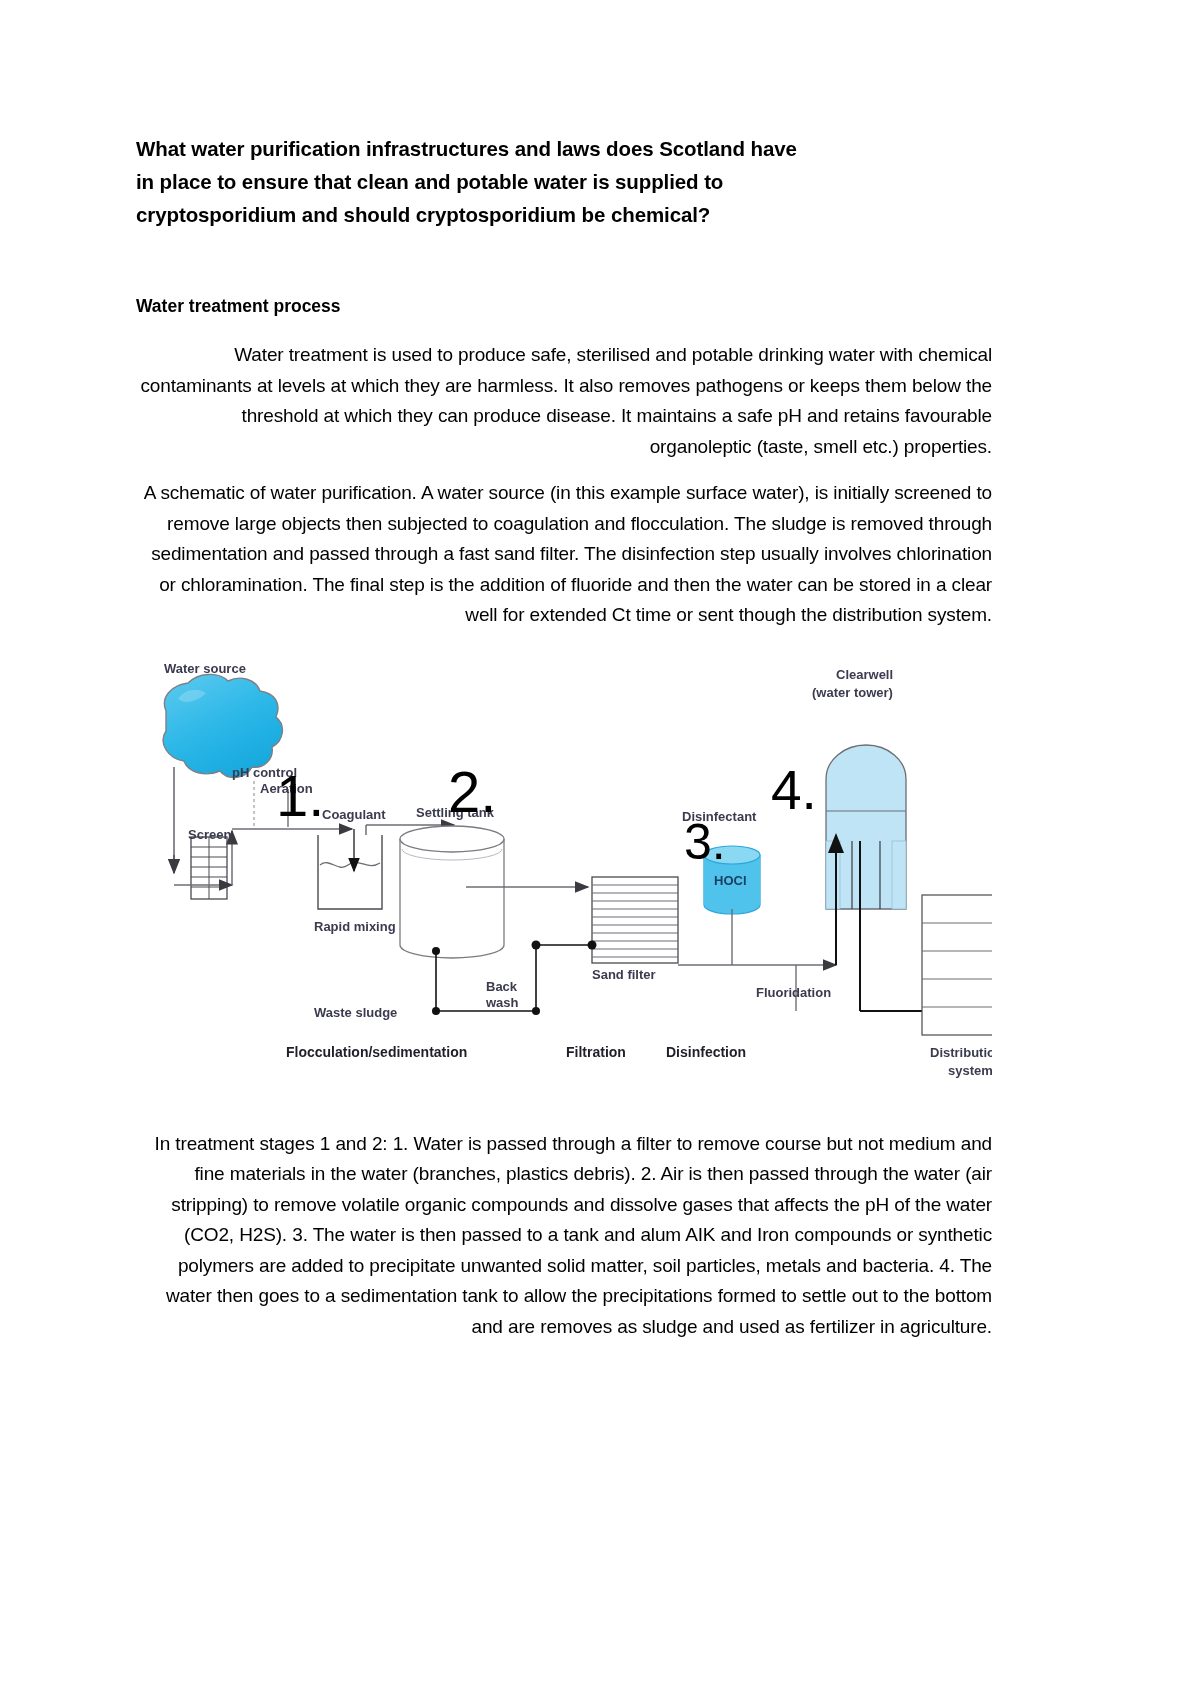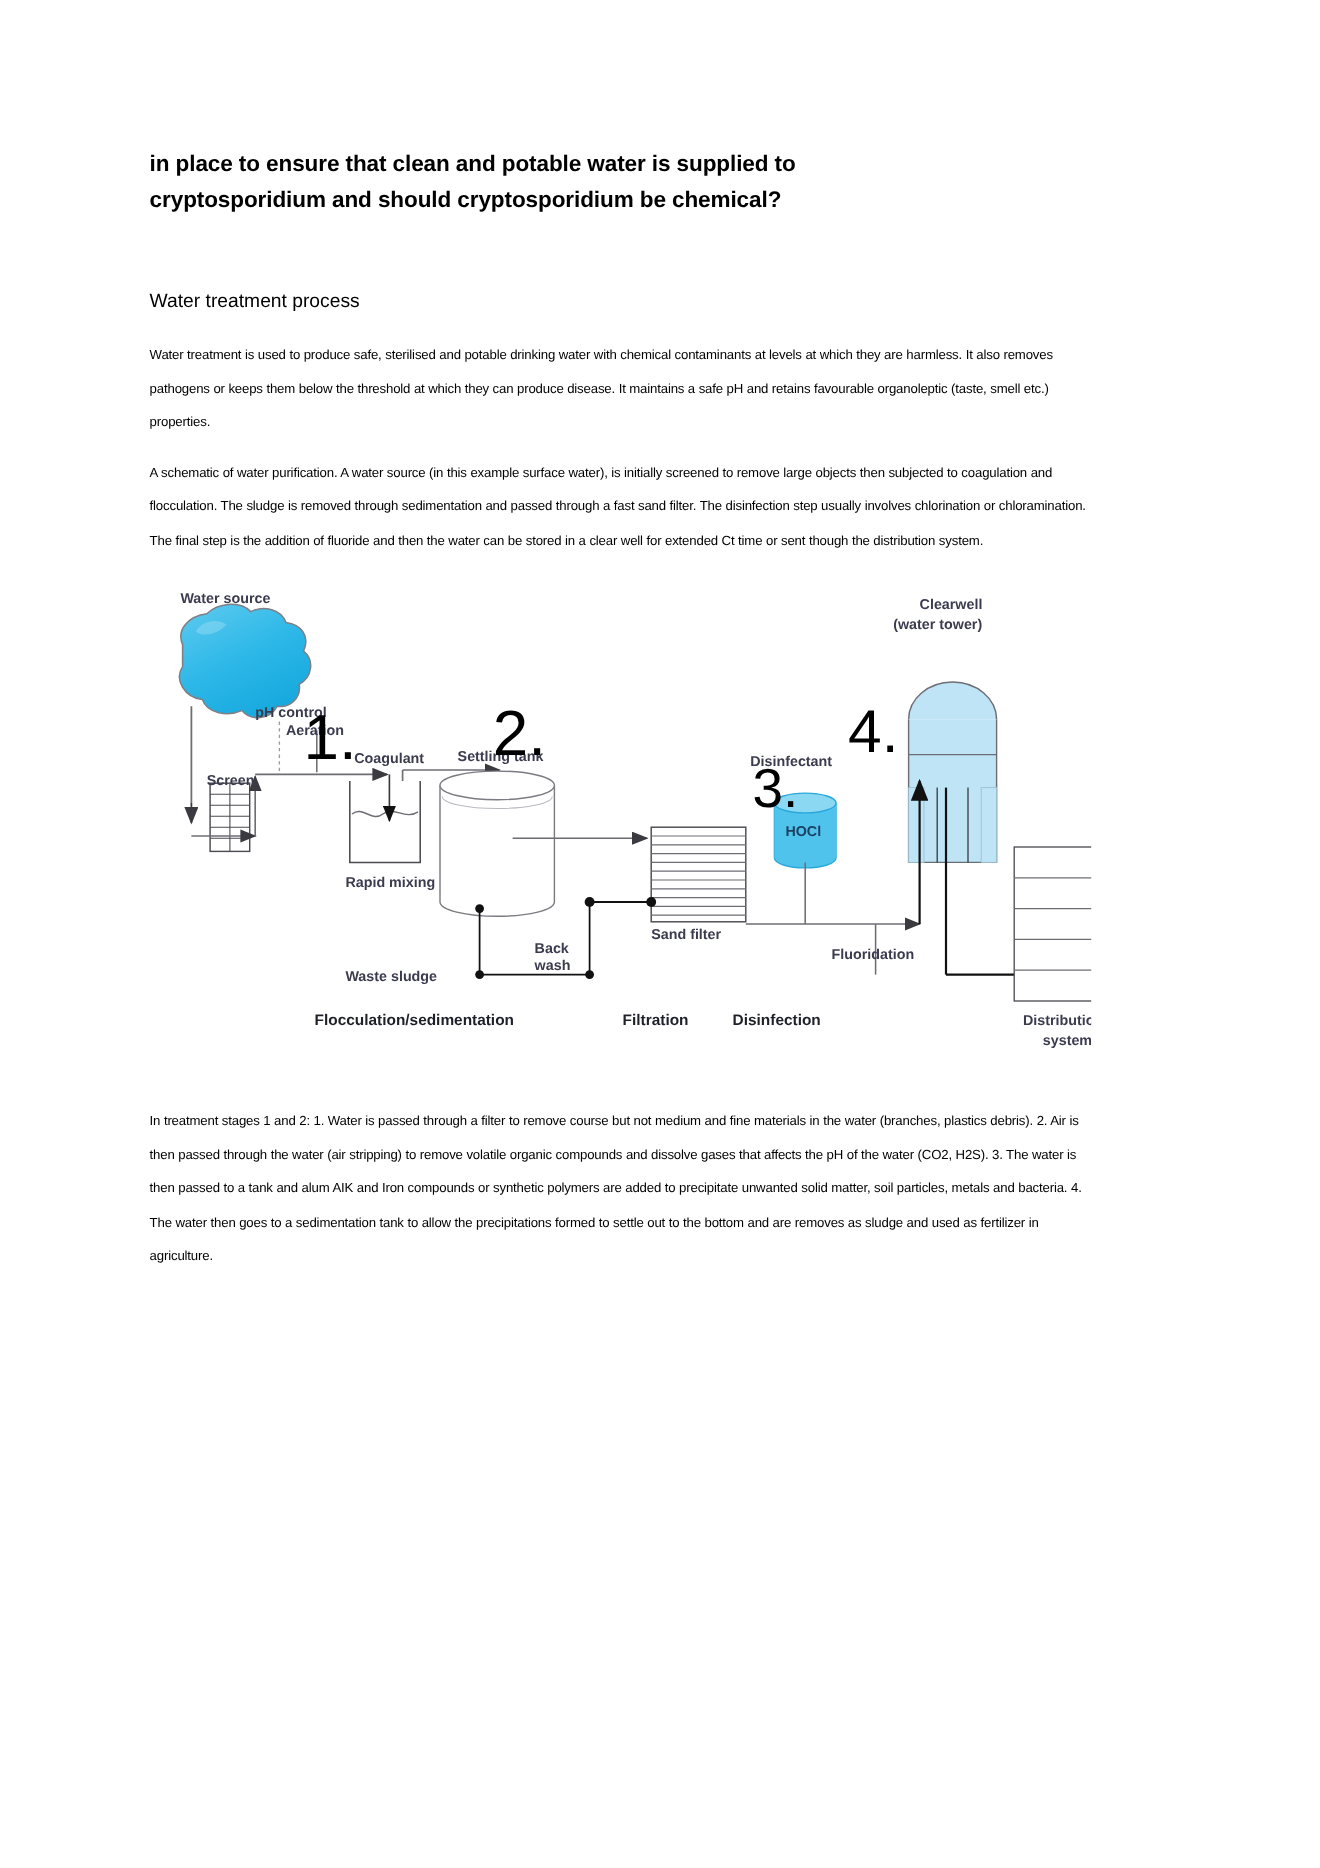--- a/index.html
+++ b/index.html
@@ -35,32 +35,32 @@
     font-weight: bold;
     font-size: 20.5px;
     line-height: 33px;
     letter-spacing: -0.1px;
     color: #000;
     margin: 0;
   }
   .title-block .tline { display: block; white-space: pre-wrap; }
 
   .section-heading {
-    font-weight: normal;
+    font-weight: bold;
     font-size: 17.5px;
     line-height: 26px;
     margin: 0;
     padding: 0;
   }
 
   .body-para {
-    font-size: 12px;
+    font-size: 19px;
     line-height: 30.5px;
     margin: 0;
-    text-align: left;
+    text-align: right;
     letter-spacing: -0.15px;
     word-spacing: 0.1px;
   }
 
   .sp-after-title { height: 62px; }
   .sp-after-heading { height: 21px; }
   .sp-between-paras { height: 16px; }
 
   
   .figure {
@@ -87,20 +87,21 @@
 
   .after-figure { height: 30px; }
 </style>
 </head>
 <body>
 
 <div class="page">
   <div class="content">
 
     <div class="title-block">
+      <span class="tline">What water purification infrastructures and laws does Scotland have</span>
       <span class="tline">in place to ensure that clean and potable water is supplied to</span>
       <span class="tline">cryptosporidium and should cryptosporidium be chemical?</span>
     </div>
 
     <div class="sp-after-title"></div>
 
     <div class="section-heading">Water treatment process</div>
 
     <div class="sp-after-heading"></div>
 

